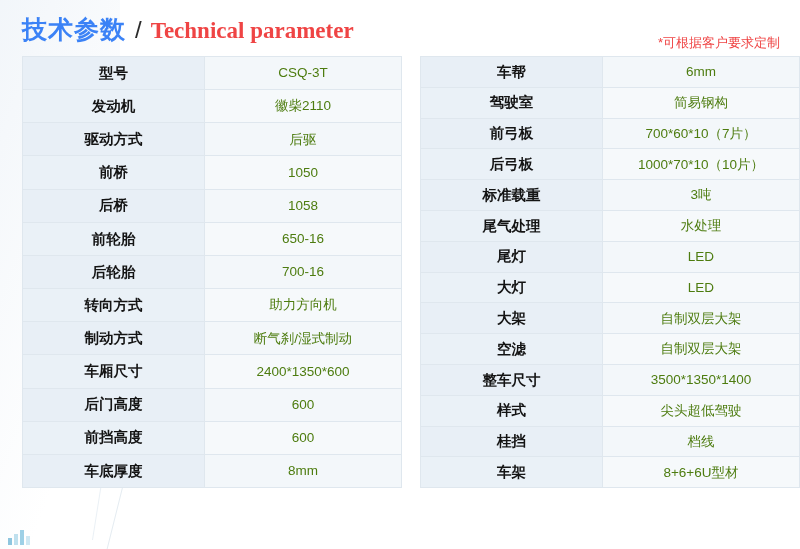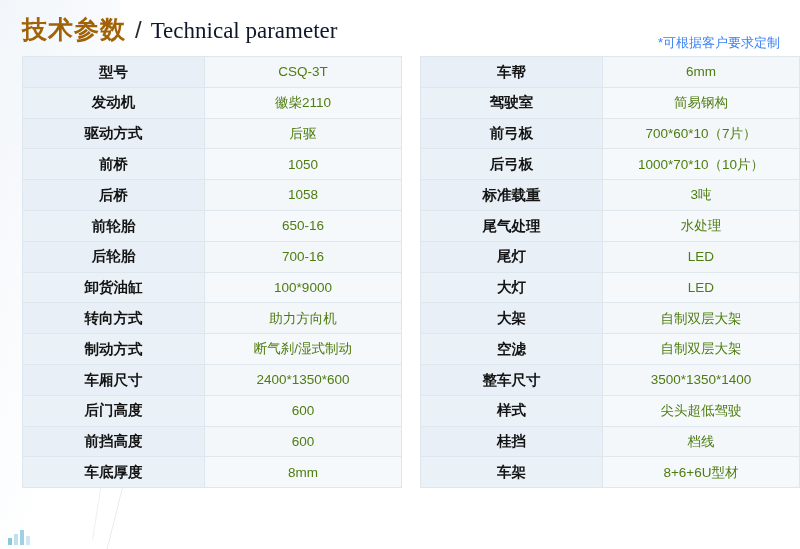--- a/index.html
+++ b/index.html
@@ -71,43 +71,43 @@
     height: 44px;
   }
   .title-block {
     display: flex;
     align-items: baseline;
     gap: 0px;
   }
   .title-cn {
     font-size: 25px;
     font-weight: bold;
-    color: #a16207;
+    color: #3b82f6;
     letter-spacing: 1px;
     line-height: 34px;
   }
   .title-slash {
     font-size: 24px;
     color: #2b2b2b;
     margin: 0 9px;
     font-weight: 400;
   }
   .title-en {
     font-size: 23px;
-    color: #0f172a;
+    color: #ef4444;
     font-family: "Liberation Serif", serif;
-    font-weight: 400;
+    font-weight: 700;
     letter-spacing: 0px;
   }
   .note {
     position: absolute;
     right: 0;
     top: 22px;
     font-size: 13px;
-    color: #3b82f6;
+    color: #ef4444;
     white-space: nowrap;
   }
 
   .tables {
     position: absolute;
     top: 56px;
     left: 22px;
     width: 756px;
     display: flex;
     gap: 18px;
@@ -185,24 +185,20 @@
         </tr>
       <tr>
           <td class="k">前轮胎</td>
           <td class="v">650-16</td>
         </tr>
       <tr>
           <td class="k">后轮胎</td>
           <td class="v">700-16</td>
         </tr>
       <tr>
-          <td class="k">卸货油缸</td>
-          <td class="v">100*9000</td>
-        </tr>
-      <tr>
           <td class="k">转向方式</td>
           <td class="v">助力方向机</td>
         </tr>
       <tr>
           <td class="k">制动方式</td>
           <td class="v">断气刹/湿式制动</td>
         </tr>
       <tr>
           <td class="k">车厢尺寸</td>
           <td class="v">2400*1350*600</td>

